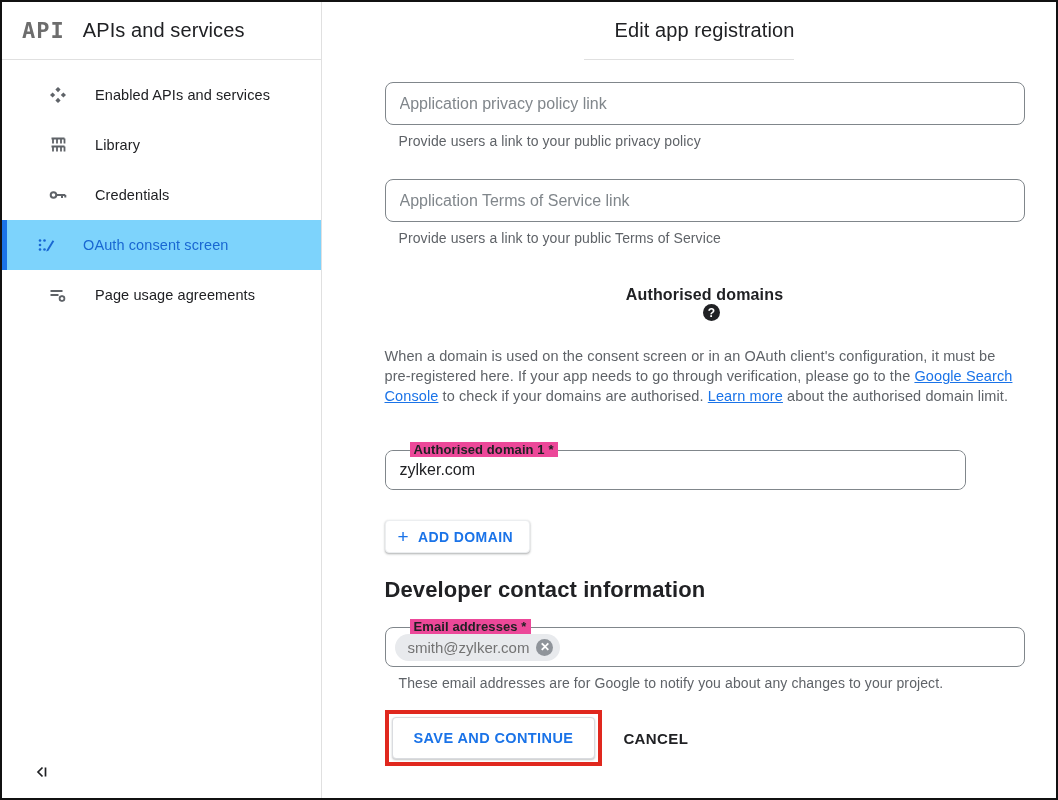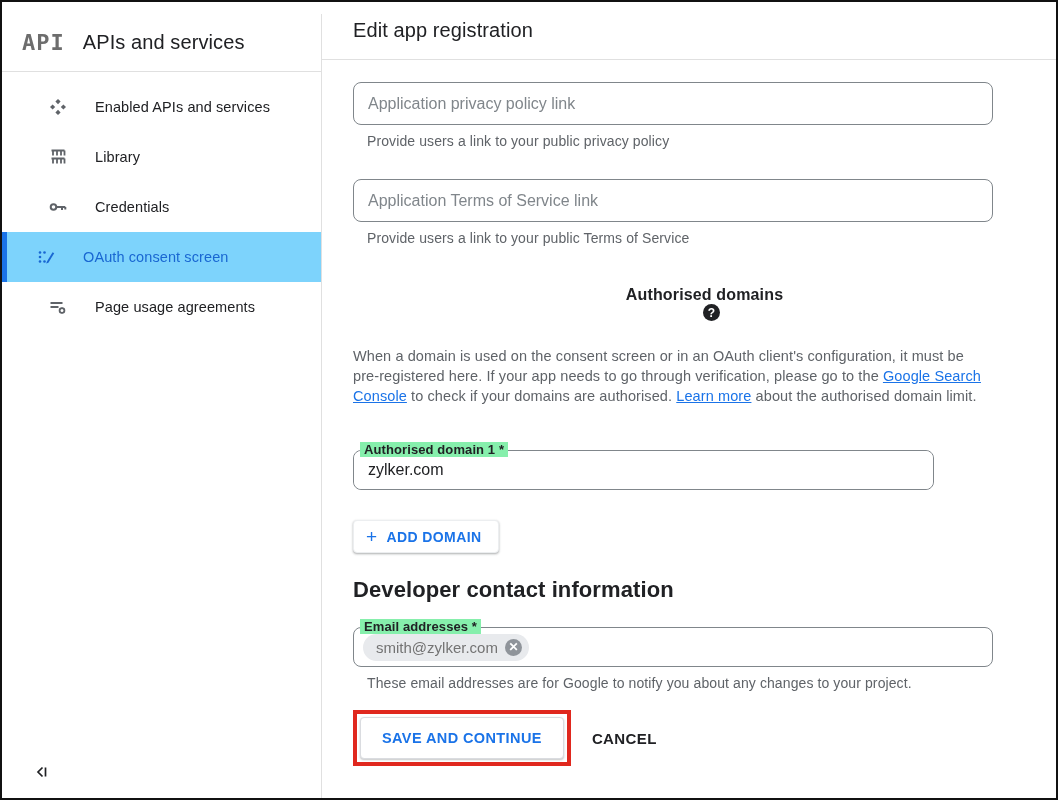--- a/index.html
+++ b/index.html
@@ -2,52 +2,52 @@
 <html><head>
 <meta charset="utf-8">
 <style>
   * { margin:0; padding:0; box-sizing:border-box; }
   body { background:#ffffff; font-family:"Liberation Sans", sans-serif; }
   .window {
     width:1058px; height:800px; border:2px solid #111111; background:#ffffff;
     display:flex; position:relative; overflow:hidden;
   }
   
-  .sidebar { width:320px; flex:0 0 320px; border-right:1px solid #e0e0e0; position:relative;margin-top:12px; }
+  .sidebar { width:320px; flex:0 0 320px; border-right:1px solid #e0e0e0; position:relative; }
   .sidebar-header { height:58px; border-bottom:1px solid #e0e0e0; display:flex; align-items:center; padding-left:20px; }
   .logo { font-family:"DejaVu Sans Mono", monospace; font-weight:bold; font-size:22px; color:#6d6d6d; letter-spacing:1px; }
   .sidebar-title { font-size:20px; color:#202124; margin-left:18px; letter-spacing:0.1px; }
   .nav { margin-top:10px; }
   .nav-item { height:50px; display:flex; align-items:center; padding-left:46px; cursor:pointer; }
   .nav-item .icon { width:20px; height:20px; flex:0 0 20px; display:flex; align-items:center; justify-content:center; color:#5f6368; font-size:18px; }
   .nav-item .label { margin-left:27px; font-size:14.5px; color:#202124; letter-spacing:0.1px; }
   .nav-item.selected { background:#7dd3fc; border-left:5px solid #1a73e8; padding-left:29px; }
   .nav-item.selected .label { color:#1967d2; }
   .collapse-btn { position:absolute; left:28px; bottom:14px; width:24px; height:24px; display:flex; align-items:center; justify-content:center; cursor:pointer; }
   
-  .main { flex:1; display:flex; flex-direction:column; }
+  .main { flex:1; display:flex; flex-direction:column;align-items:center; }
   .main-header { height:58px; border-bottom:1px solid #e0e0e0; display:flex; align-items:center; padding-left:31px; flex:0 0 58px; }
   .page-title { font-size:20px; font-weight:500; color:#202124; letter-spacing:0.1px; }
   .content { padding:22px 0 0 31px; }
   .text-input {
     width:640px; height:43px; border:1px solid #80868b; border-radius:8px;
     font-family:"Liberation Sans", sans-serif; font-size:16px; color:#202124;
     padding:0 14px; outline:none; background:#fff;
   }
   .text-input::placeholder { color:#80868b; opacity:1; }
   .helper { font-size:14px; color:#5f6368; margin:8px 0 0 14px; letter-spacing:0.1px; }
   .gap30 { margin-top:30px; }
   .section-heading { margin-top:40px; font-size:16px; font-weight:700; color:#202124; display:flex; align-items:center; letter-spacing:0.15px;flex-direction:column; }
   .help-icon { width:17px; height:17px; border-radius:50%; background:#202124; color:#fff; font-size:12px; font-weight:700;
     display:inline-flex; align-items:center; justify-content:center; margin-left:14px; cursor:pointer; }
   .description { margin-top:25px; width:640px; font-size:14.5px; line-height:20px; color:#5f6368; letter-spacing:0.1px; }
   .description a { color:#1a73e8; text-decoration:underline; cursor:pointer; }
   .outlined-field { position:relative; border:1px solid #80868b; border-radius:8px; background:#fff; }
   .outlined-field .float-label {
-    position:absolute; top:-9px; left:6px; background:#86efac; padding:0 4px;
+    position:absolute; top:-9px; left:24px; background:#ec4899; padding:0 4px;
     font-size:13px; font-weight:700; color:#202124; letter-spacing:0.1px; white-space:nowrap;
   }
   .domain-field { margin-top:44px; width:581px; height:40px; }
   .domain-field input { border:none; outline:none; width:100%; height:100%; border-radius:8px;
     font-family:"Liberation Sans", sans-serif; font-size:16px; color:#202124; padding:0 14px; }
   .btn-outlined {
     margin-top:30px; display:inline-flex; align-items:center; background:#fff;
     border:1px solid #eceef0; border-radius:4px; padding:6px 16px 6px 12px; cursor:pointer;
     box-shadow:0 1px 2px rgba(60,64,67,0.3), 0 1px 3px rgba(60,64,67,0.15);
     color:#1a73e8; font-size:14px; font-weight:700; letter-spacing:0.4px;

